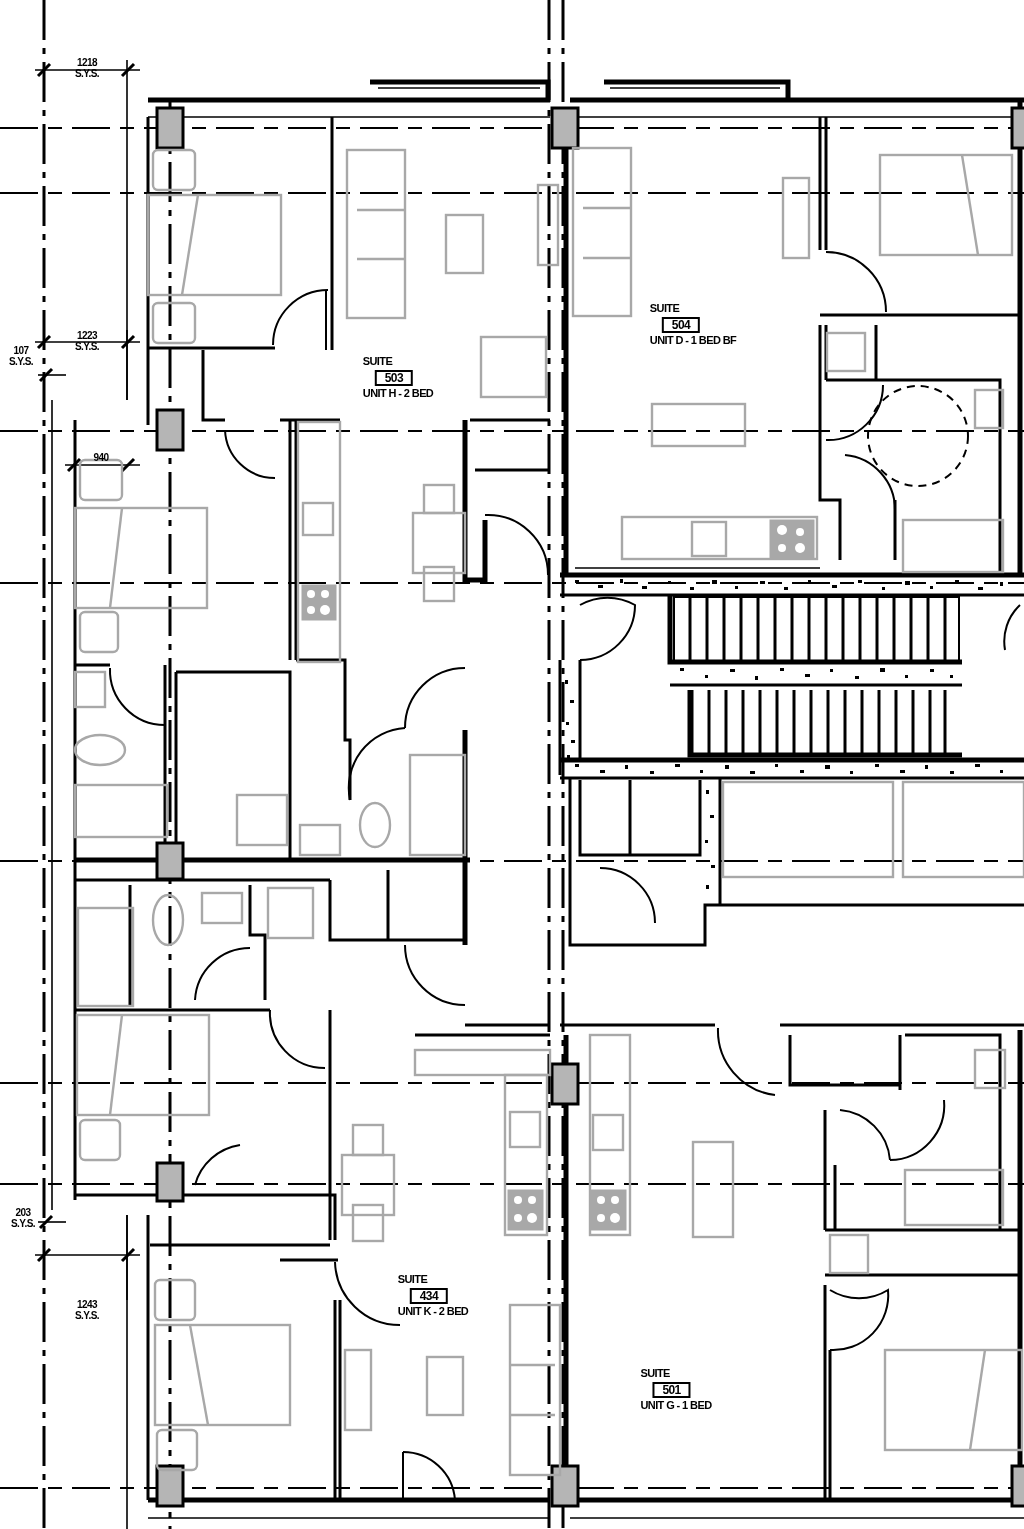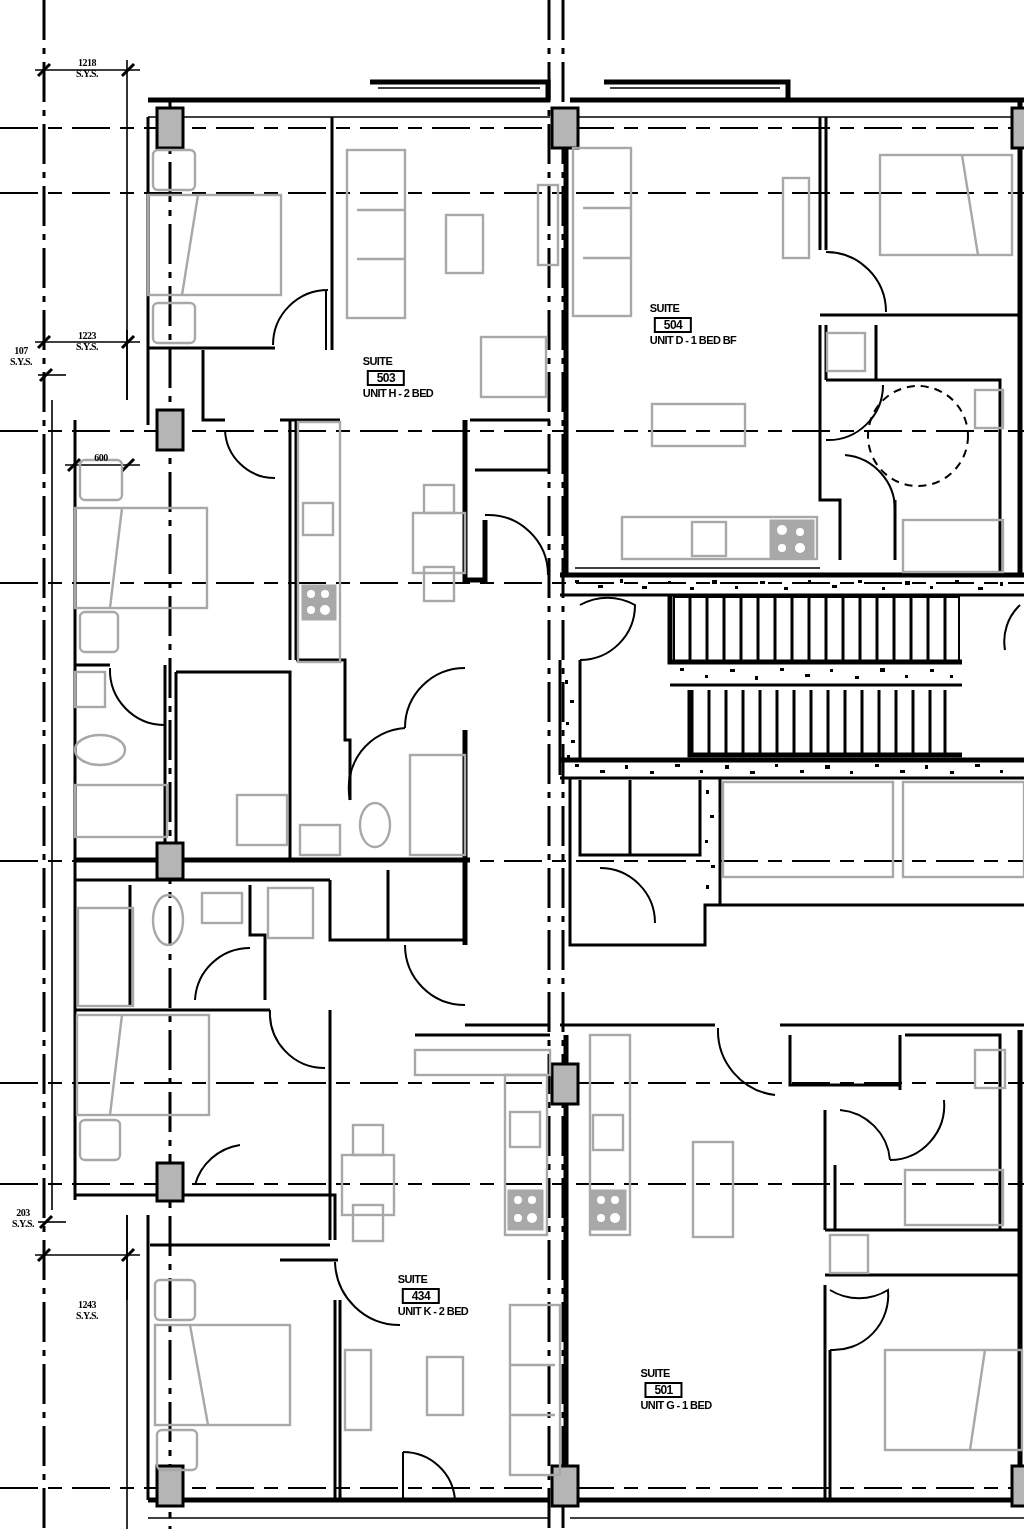--- a/index.html
+++ b/index.html
@@ -18,25 +18,25 @@
   .dim { stroke: #000; stroke-width: 1.6; fill: none; }
   .tick { stroke: #000; stroke-width: 3; }
   .speck { fill: #000; }
   .label {
     position: absolute; text-align: left; color: #000;
     font-family: "Liberation Sans", sans-serif; font-weight: bold;
     font-size: 11px; line-height: 13px; letter-spacing: -0.6px; transform: translateX(-50%);
     white-space: nowrap;
   }
   .label .num {
-    display: inline-block; border: 2px solid #000; padding: 0 8px; margin: 2px 0 1px 4px;
+    display: inline-block; border: 2px solid #000; padding: 0 8px; margin: 2px 0 1px 12px;
     font-size: 12px; line-height: 12px;
   }
   .dimtext {
-    position: absolute; font-family: Liberation Serif, serif; font-weight: bold;
+    position: absolute; font-family: Liberation Sans, sans-serif; font-weight: bold;
     font-size: 10px; line-height: 11px; letter-spacing: -0.5px; text-align: center; color: #000;
     transform: translateX(-50%); white-space: nowrap;
   }
 </style>
 </head>
 <body>
 
 <svg width="1024" height="1529" viewBox="0 0 1024 1529">
 
   <g>
@@ -449,21 +449,21 @@
 </div>
 <div class="dimtext" style="left:87px; top:330px;">
   <div>1223</div>
   <div>S.Y.S.</div>
 </div>
 <div class="dimtext" style="left:21px; top:345px;">
   <div>107</div>
   <div>S.Y.S.</div>
 </div>
 <div class="dimtext" style="left:101px; top:452px;">
-  <div>600</div>
+  <div>940</div>
 </div>
 <div class="dimtext" style="left:23px; top:1207px;">
   <div>203</div>
   <div>S.Y.S.</div>
 </div>
 <div class="dimtext" style="left:87px; top:1299px;">
   <div>1243</div>
   <div>S.Y.S.</div>
 </div>
 

